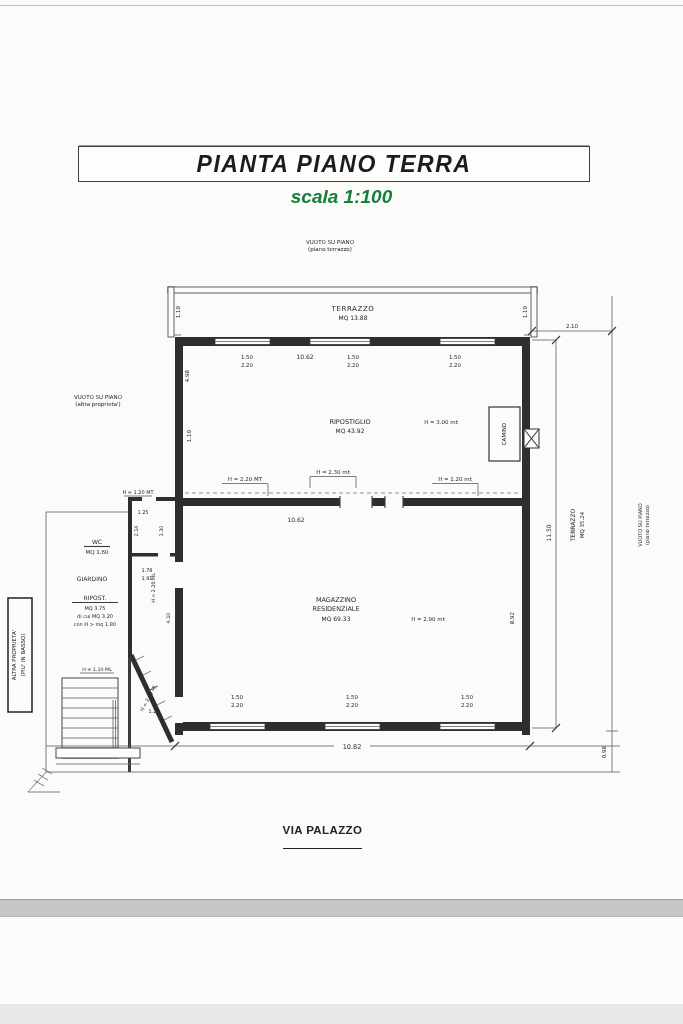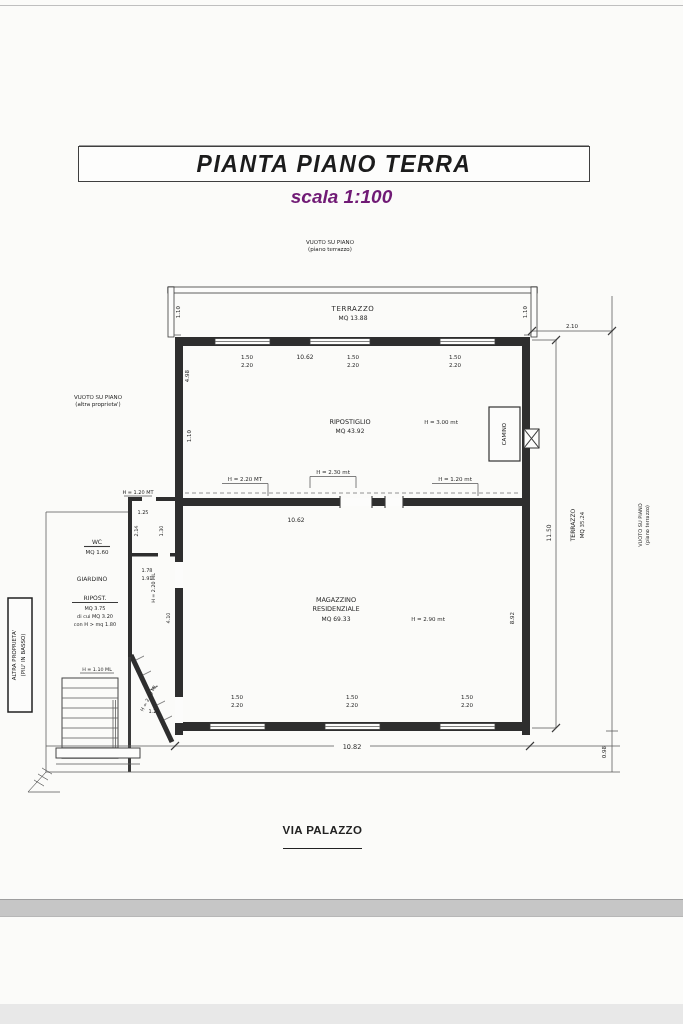--- a/index.html
+++ b/index.html
@@ -4,21 +4,21 @@
 <style>
   html,body{margin:0;padding:0;background:#e8e8e8;}
   .page{position:relative;width:683px;height:1004px;background:#fbfbf9;overflow:hidden;
         font-family:"Liberation Sans",sans-serif;}
   .top-rule{position:absolute;top:5px;left:0;width:683px;height:1px;background:#bfbfbf;}
   .title-box{position:absolute;left:78px;top:146px;width:510px;height:34px;
              border:1.6px solid #3f3f3f;box-shadow:0 -2px 0 -1px #9a9a9a;
              display:flex;align-items:center;justify-content:center;background:#fdfdfc;}
   .title-box span{font-style:italic;font-weight:bold;font-size:23px;letter-spacing:1.5px;color:#1c1c1c;}
   .scale{position:absolute;left:0;top:186px;width:683px;text-align:center;
-         font-style:italic;font-weight:bold;font-size:19px;color:#701a75;}
+         font-style:italic;font-weight:bold;font-size:19px;color:#15803d;}
   .street{position:absolute;left:0;top:824px;width:645px;text-align:center;
           font-weight:bold;font-size:11.5px;letter-spacing:.4px;color:#222;}
   .street span{border-bottom:1.5px solid #222;padding-bottom:12px;}
   .scan-band{position:absolute;left:0;top:899px;width:683px;height:16px;background:#c6c6c6;
              border-top:1px solid #9e9e9e;border-bottom:1px solid #b7b7b7;}
   svg{position:absolute;left:0;top:0;}
   .wall{fill:#2e2e2e;stroke:none;}
   .ln{stroke:#3a3a3a;stroke-width:1.1;fill:none;}
   .lt{stroke:#606060;stroke-width:.8;fill:none;}
   .dash{stroke:#7a7a7a;stroke-width:.8;fill:none;stroke-dasharray:4 3;}

